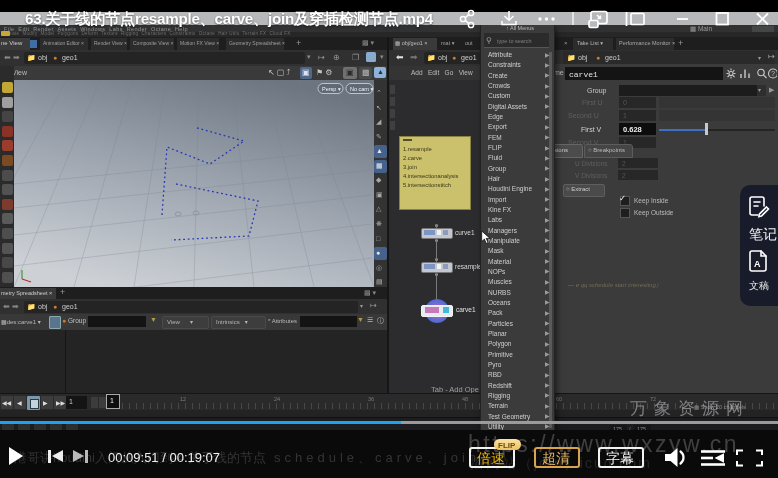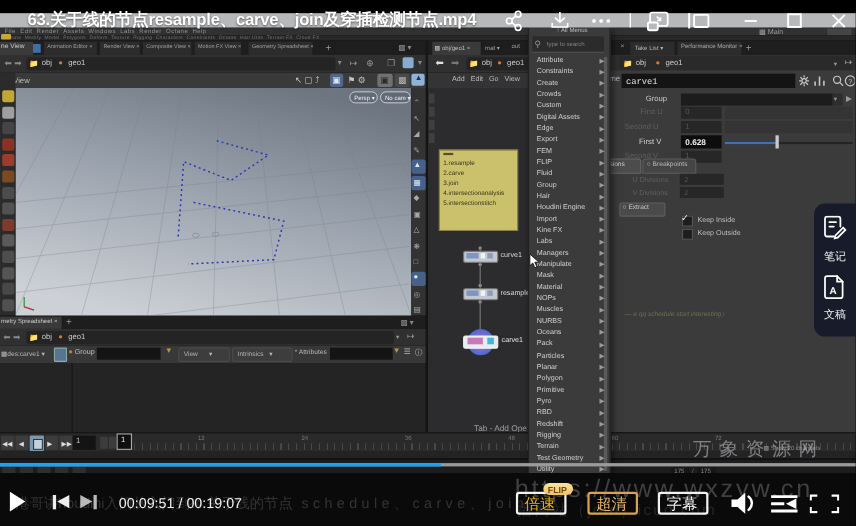--- a/index.html
+++ b/index.html
@@ -473,21 +473,21 @@
 
 <div class="a" style="left:740px;top:185px;width:38px;height:121px;background:rgba(21,25,40,.93);border-radius:10px 0 0 10px;"></div>
 <svg class="a" style="left:748px;top:196px;" width="22" height="24" viewBox="0 0 22 24">
   <g stroke="#fff" stroke-width="1.6" fill="none" stroke-linecap="round">
     <path d="M16 10 V3 a2 2 0 0 0 -2 -2 H4 a2 2 0 0 0 -2 2 v14 a2 2 0 0 0 2 2 h6"></path>
     <line x1="6" y1="6" x2="12" y2="6"></line>
       <line x1="6" y1="10" x2="10" y2="10"></line>
     <path d="M18.5 11 l2 2 l-7 7 l-2.6 .6 l.6 -2.6 z"></path>
   </g>
 </svg>
-<div class="tx" style="left:749px;top:226px;font-size:10px;color:#f0f0f0;">笔记</div>
+<div class="tx" style="left:749px;top:226px;font-size:14px;color:#f0f0f0;">笔记</div>
 <svg class="a" style="left:748px;top:250px;" width="22" height="24" viewBox="0 0 22 24">
   <g stroke="#fff" stroke-width="1.6" fill="none" stroke-linecap="round">
     <path d="M13 1 H4 a2 2 0 0 0 -2 2 v16 a2 2 0 0 0 2 2 h12 a2 2 0 0 0 2 -2 V6 z"></path>
     <path d="M13 1 v5 h5"></path>
   </g>
   <text x="6" y="17" font-size="9" fill="#fff" font-family="Liberation Sans" font-weight="bold">A</text>
 </svg>
 <div class="tx" style="left:749px;top:279px;font-size:10px;color:#f0f0f0;">文稿</div>
 
 <svg class="a" style="left:14px;top:80px;" width="360" height="207" viewBox="0 0 360 207" id="vpsvg">

